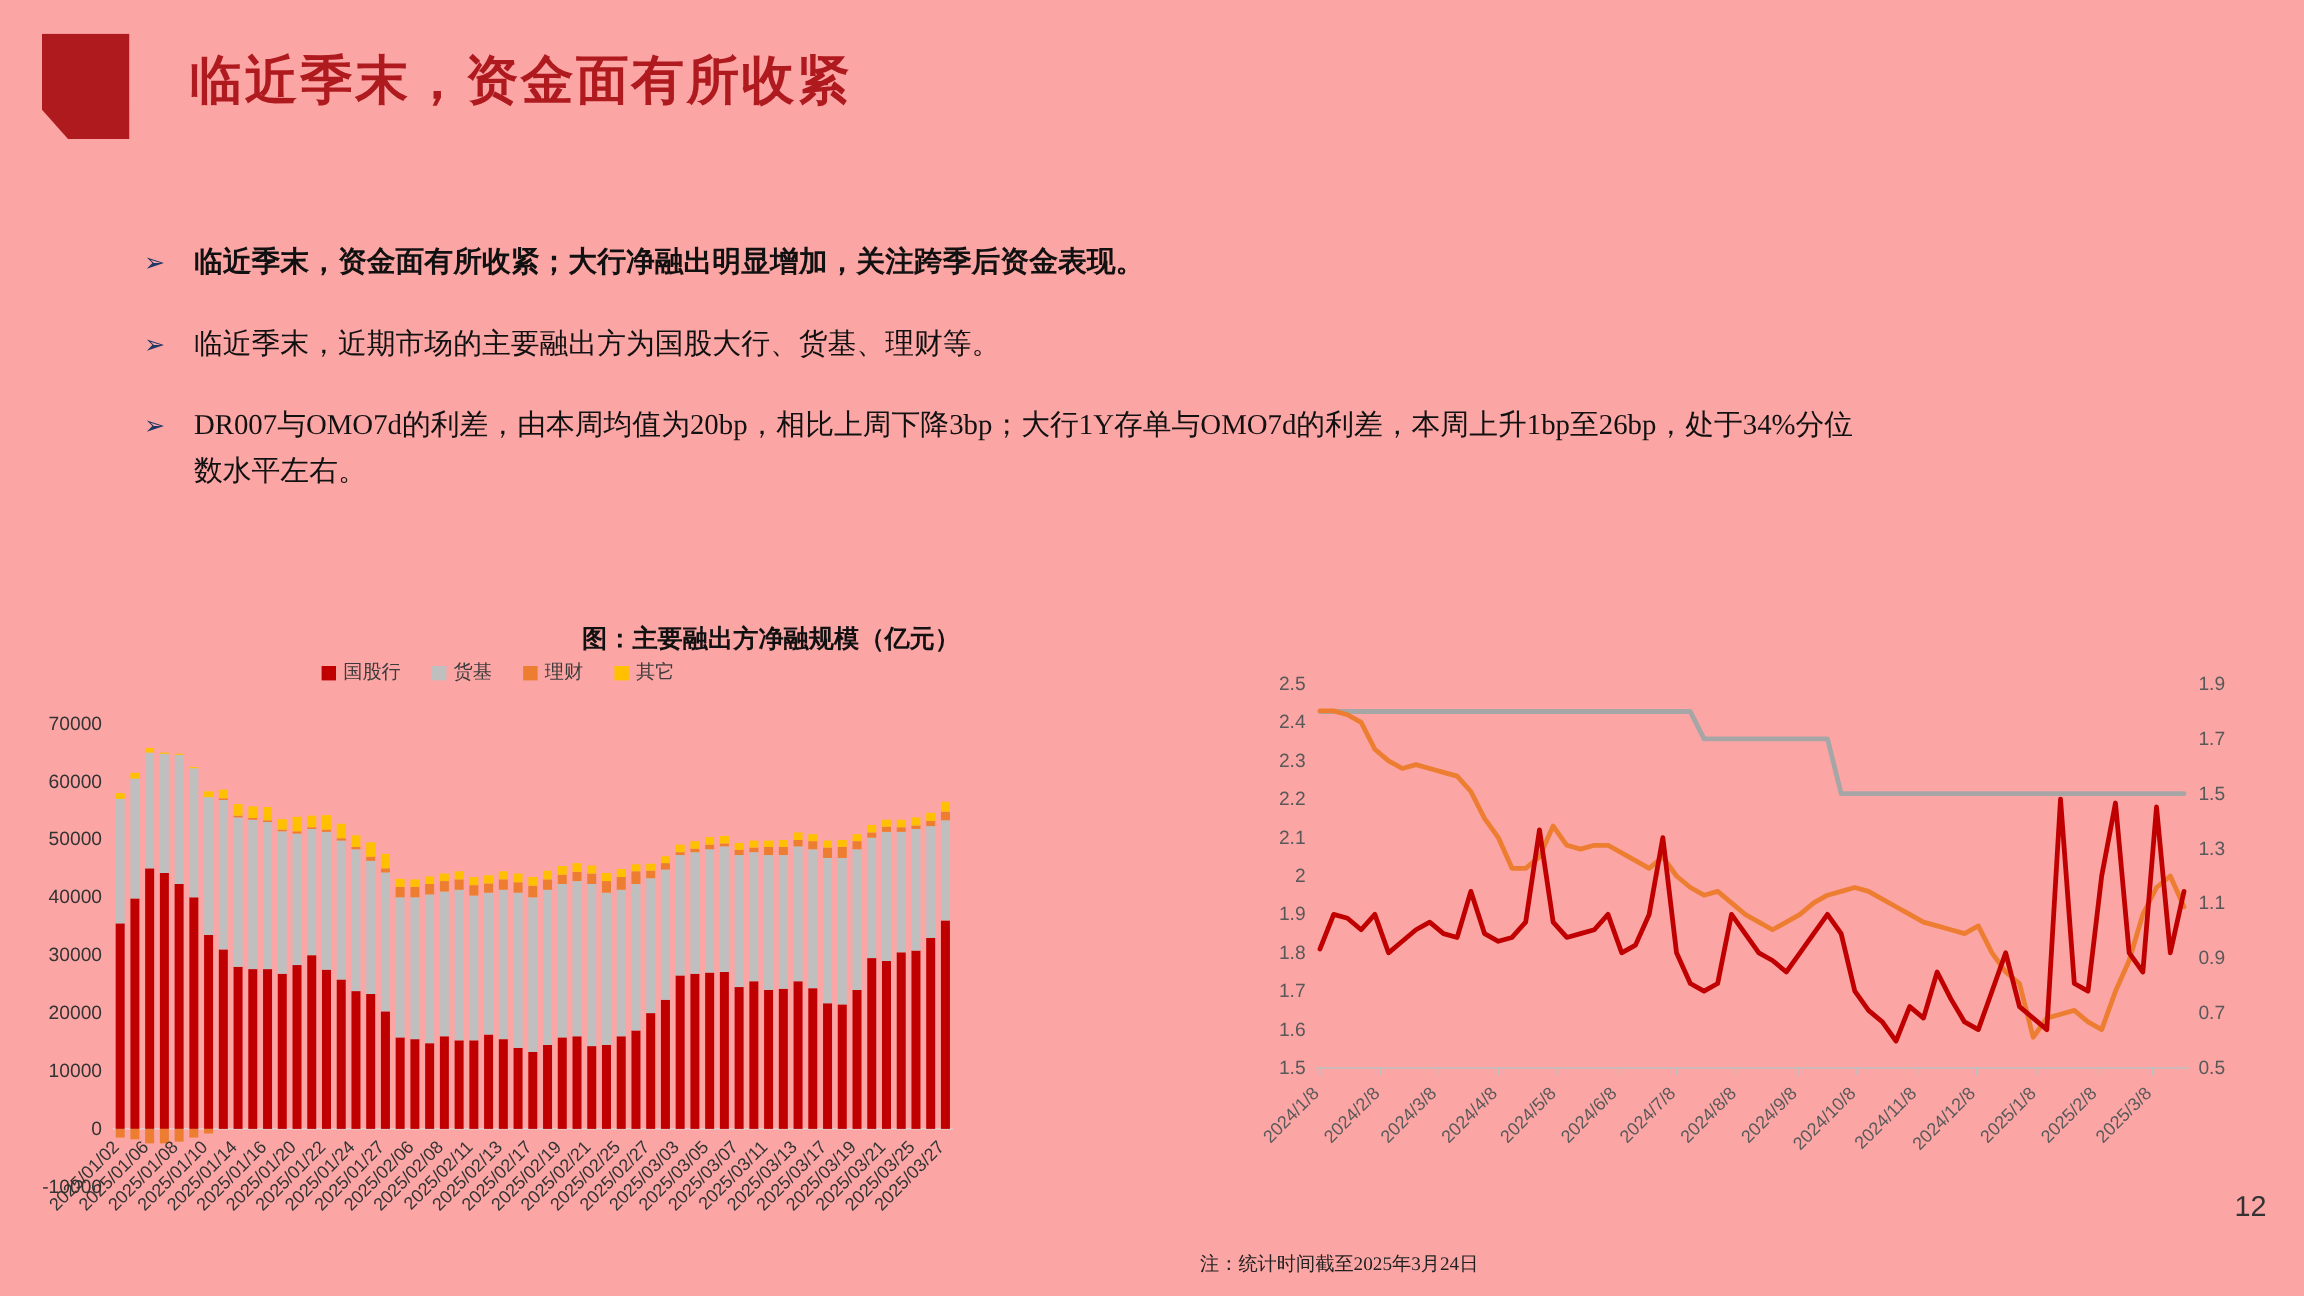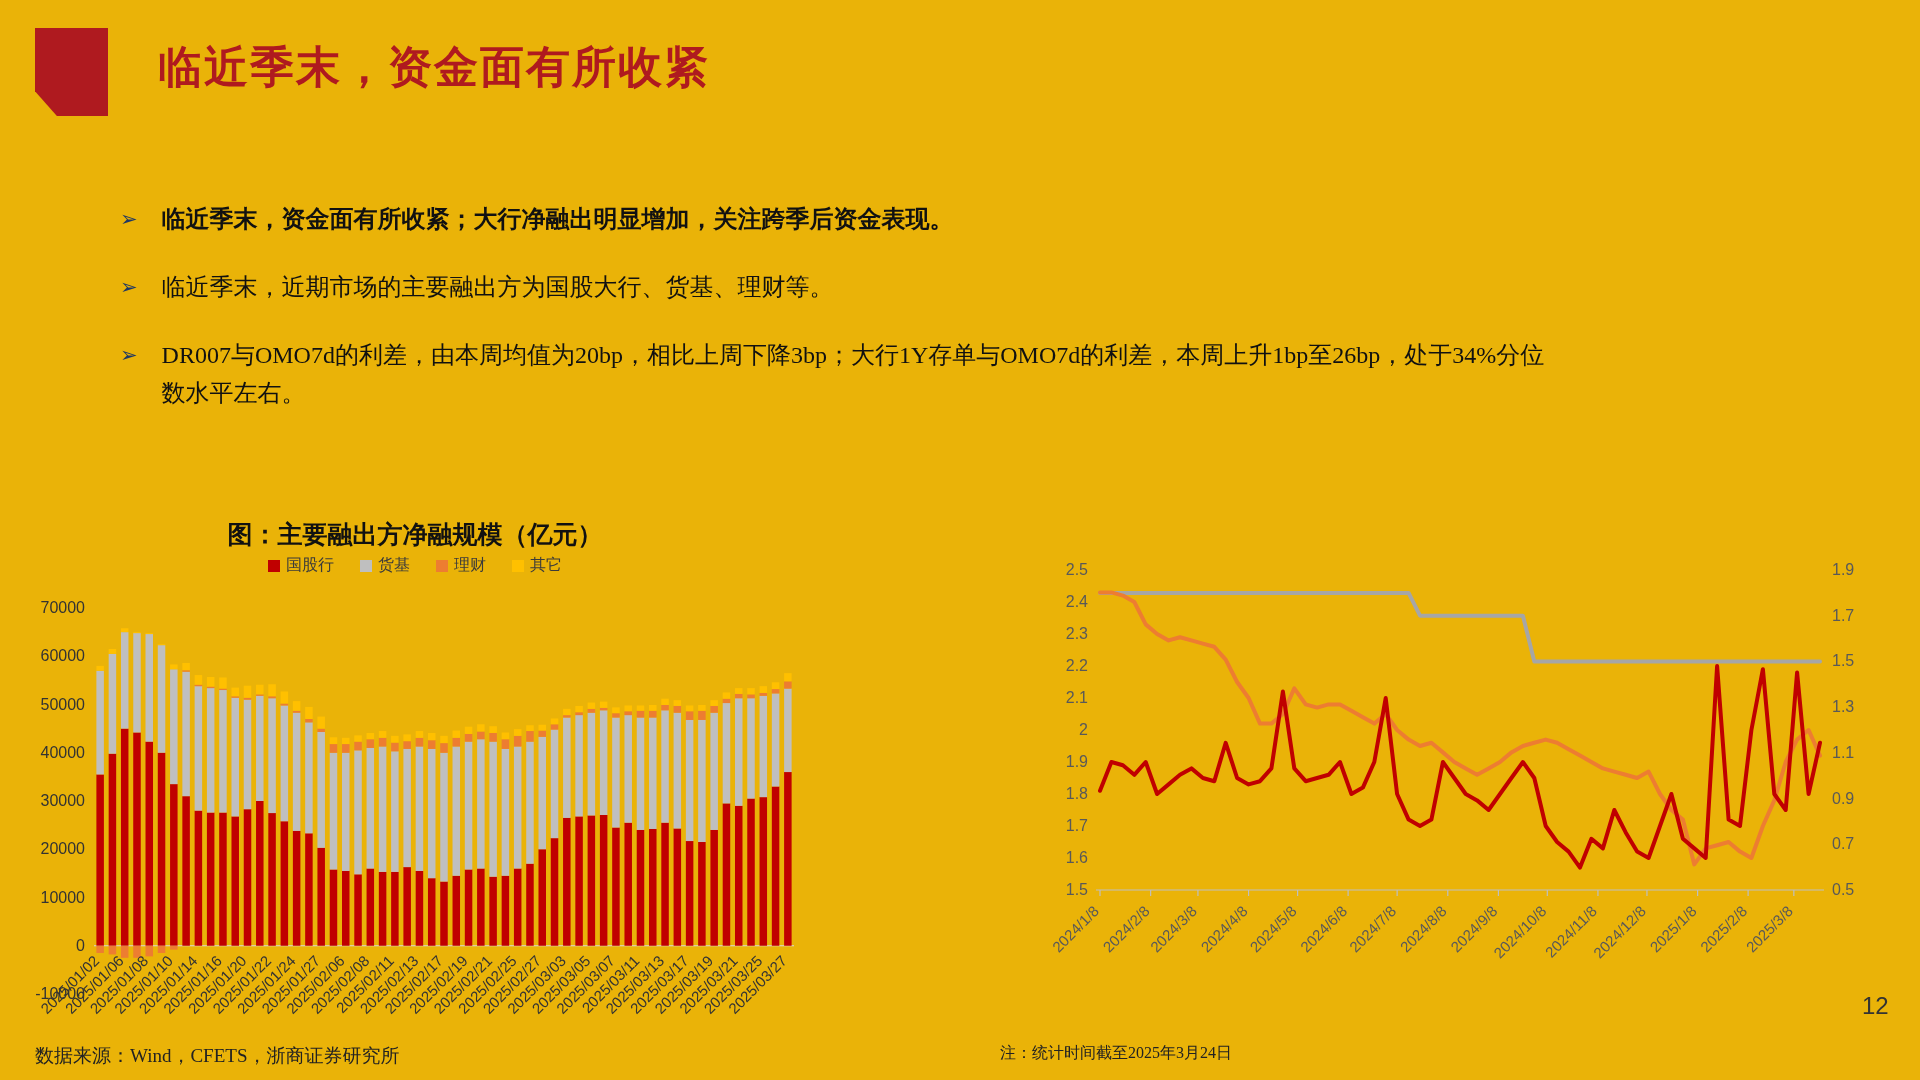--- a/index.html
+++ b/index.html
@@ -1,29 +1,29 @@
 <!DOCTYPE html>
 <html><head>
 <meta charset="utf-8">
 <style>
   html,body{margin:0;padding:0;background:#888;}
-  .slide{position:relative;width:1920px;height:1080px;background:#eab308;overflow:hidden;
+  .slide{position:relative;width:1920px;height:1080px;background:#fca5a5;overflow:hidden;
          font-family:"Liberation Serif",serif;}
   .logo{position:absolute;left:35px;top:28px;width:73px;height:88px;background:#AF1A1F;
         clip-path:polygon(0 0,100% 0,100% 100%,30% 100%,0 72%);}
   .page-title{position:absolute;left:158px;top:38px;margin:0;font-family:"Liberation Sans",sans-serif;
         font-weight:bold;font-size:44px;color:#AF1A1F;letter-spacing:2px;}
   .bullets{position:absolute;left:120px;top:200px;width:1430px;}
   .bullet{display:flex;align-items:flex-start;margin-bottom:30px;font-size:24px;color:#111;line-height:38px;}
   .bullet .arrow{color:#1F3864;font-size:21px;margin-right:24px;flex:0 0 auto;line-height:38px;}
   .bullet.bold .btext{font-weight:bold;text-align:center;}
   .chart{position:absolute;top:518px;}
   .chart-left{left:30px;width:770px;}
   .chart-right{left:1020px;width:880px;}
-  .chart-title{text-align:center;font-weight:bold;font-size:25px;color:#111;margin:0;}
+  .chart-title{text-align:right;font-weight:bold;font-size:21px;color:#111;margin:0;}
   .legend{display:flex;justify-content:center;align-items:center;gap:26px;margin-top:4px;
           font-size:16px;color:#3b3b3b;}
   .legend .item{display:flex;align-items:center;gap:6px;}
   .sw-box{width:12px;height:12px;display:inline-block;}
   .sw-line{width:36px;height:5px;border-radius:2px;display:inline-block;}
   svg{display:block;margin-top:2px;overflow:visible;}
   .footer-src{position:absolute;left:35px;top:1043px;font-size:19px;color:#222;}
   .footer-note{position:absolute;left:1000px;top:1043px;font-size:16px;color:#222;}
   .page-num{position:absolute;left:1862px;top:992px;font-size:24px;color:#333;
             font-family:"Liberation Sans",sans-serif;}
@@ -393,17 +393,16 @@
         <line x1="728.1142857142858" y1="370" x2="728.1142857142858" y2="376" stroke="#BFBFBF" stroke-width="1.2"></line>
         <text x="728.1142857142858" y="392" text-anchor="end" font-size="15" fill="#595959" font-family="Liberation Sans, sans-serif" transform="rotate(-45 728.1142857142858 392)">2025/2/8</text>
         <line x1="773.8285714285714" y1="370" x2="773.8285714285714" y2="376" stroke="#BFBFBF" stroke-width="1.2"></line>
         <text x="773.8285714285714" y="392" text-anchor="end" font-size="15" fill="#595959" font-family="Liberation Sans, sans-serif" transform="rotate(-45 773.8285714285714 392)">2025/3/8</text>
         <polyline points="80.0,72.9 91.4,72.9 102.9,72.9 114.3,72.9 125.7,72.9 137.1,72.9 148.6,72.9 160.0,72.9 171.4,72.9 182.9,72.9 194.3,72.9 205.7,72.9 217.1,72.9 228.6,72.9 240.0,72.9 251.4,72.9 262.9,72.9 274.3,72.9 285.7,72.9 297.1,72.9 308.6,72.9 320.0,72.9 331.4,72.9 342.9,72.9 354.3,72.9 365.7,72.9 377.1,72.9 388.6,72.9 400.0,95.7 411.4,95.7 422.9,95.7 434.3,95.7 445.7,95.7 457.1,95.7 468.6,95.7 480.0,95.7 491.4,95.7 502.9,95.7 514.3,141.4 525.7,141.4 537.1,141.4 548.6,141.4 560.0,141.4 571.4,141.4 582.9,141.4 594.3,141.4 605.7,141.4 617.1,141.4 628.6,141.4 640.0,141.4 651.4,141.4 662.9,141.4 674.3,141.4 685.7,141.4 697.1,141.4 708.6,141.4 720.0,141.4 731.4,141.4 742.9,141.4 754.3,141.4 765.7,141.4 777.1,141.4 788.6,141.4 800.0,141.4" fill="none" stroke="#A6A6A6" stroke-width="4" stroke-linejoin="round" stroke-linecap="round"></polyline>
         <polyline points="80.0,72.4 91.4,72.4 102.9,75.6 114.3,82.0 125.7,104.4 137.1,114.0 148.6,120.4 160.0,117.2 171.4,120.4 182.9,123.6 194.3,126.8 205.7,139.6 217.1,162.0 228.6,178.0 240.0,203.6 251.4,203.6 262.9,194.0 274.3,168.4 285.7,184.4 297.1,187.6 308.6,184.4 320.0,184.4 331.4,190.8 342.9,197.2 354.3,203.6 365.7,194.0 377.1,210.0 388.6,219.6 400.0,226.0 411.4,222.8 422.9,232.4 434.3,242.0 445.7,248.4 457.1,254.8 468.6,248.4 480.0,242.0 491.4,232.4 502.9,226.0 514.3,222.8 525.7,219.6 537.1,222.8 548.6,229.2 560.0,235.6 571.4,242.0 582.9,248.4 594.3,251.6 605.7,254.8 617.1,258.0 628.6,251.6 640.0,274.0 651.4,290.0 662.9,299.6 674.3,344.4 685.7,328.4 697.1,325.2 708.6,322.0 720.0,331.6 731.4,338.0 742.9,306.0 754.3,280.4 765.7,242.0 777.1,219.6 788.6,210.0 800.0,235.6" fill="none" stroke="#ED7D31" stroke-width="4" stroke-linejoin="round" stroke-linecap="round"></polyline>
         <polyline points="80.0,270.8 91.4,242.0 102.9,245.2 114.3,254.8 125.7,242.0 137.1,274.0 148.6,264.4 160.0,254.8 171.4,248.4 182.9,258.0 194.3,261.2 205.7,222.8 217.1,258.0 228.6,264.4 240.0,261.2 251.4,248.4 262.9,171.6 274.3,248.4 285.7,261.2 297.1,258.0 308.6,254.8 320.0,242.0 331.4,274.0 342.9,267.6 354.3,242.0 365.7,178.0 377.1,274.0 388.6,299.6 400.0,306.0 411.4,299.6 422.9,242.0 434.3,258.0 445.7,274.0 457.1,280.4 468.6,290.0 480.0,274.0 491.4,258.0 502.9,242.0 514.3,258.0 525.7,306.0 537.1,322.0 548.6,331.6 560.0,347.6 571.4,318.8 582.9,328.4 594.3,290.0 605.7,312.4 617.1,331.6 628.6,338.0 640.0,306.0 651.4,274.0 662.9,318.8 674.3,328.4 685.7,338.0 697.1,146.0 708.6,299.6 720.0,306.0 731.4,210.0 742.9,149.2 754.3,274.0 765.7,290.0 777.1,152.4 788.6,274.0 800.0,222.8" fill="none" stroke="#C00000" stroke-width="4" stroke-linejoin="round" stroke-linecap="round"></polyline>
       </svg>
   </div>
 
-  <div class="footer-src">数据来源：Wind，CFETS，浙商证券研究所</div>
   <div class="footer-note">注：统计时间截至2025年3月24日</div>
   <div class="page-num">12</div>
 
 </div>
 
 </body></html>

